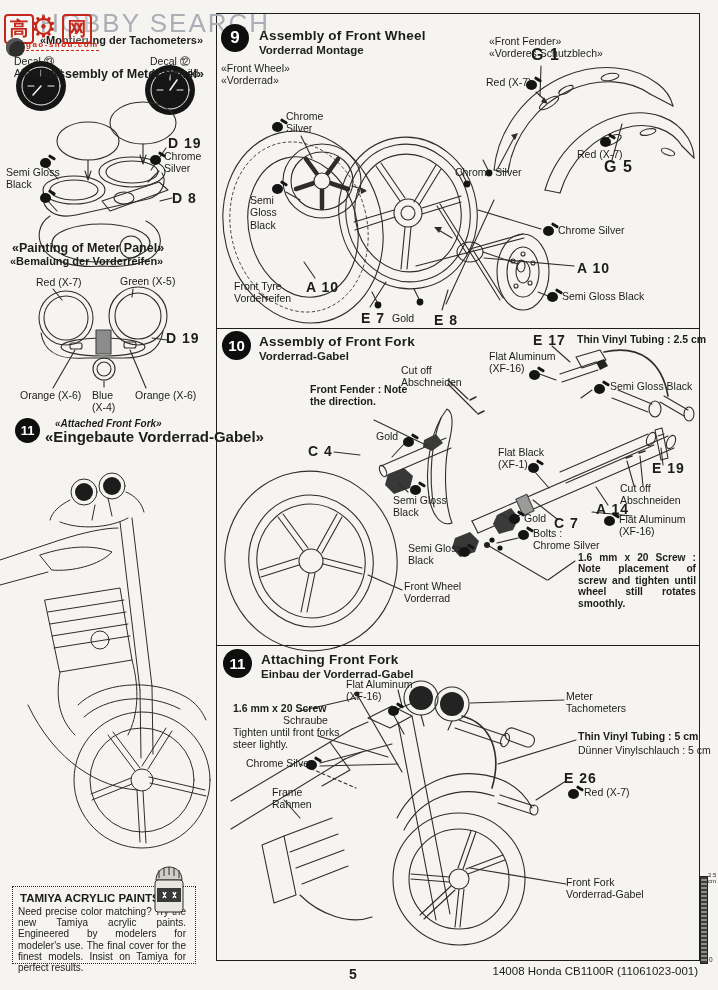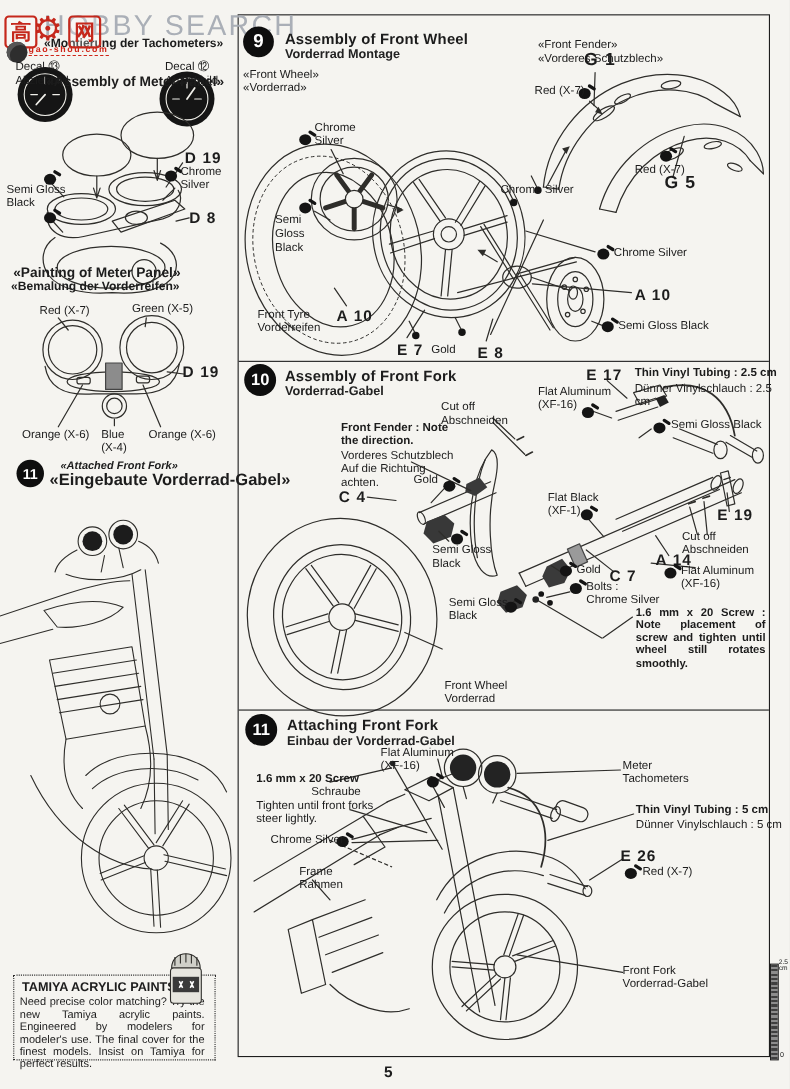--- a/index.html
+++ b/index.html
@@ -440,33 +440,29 @@
 <div class="t sm" style="left:486px;top:76px;">Red (X-7)</div>
 <span class="paint" style="left:600px;top:137px;"></span>
 <div class="t sm" style="left:577px;top:148px;">Red (X-7)</div>
 <div class="t pcbig" style="left:604px;top:158px;">G 5</div>
 
 <div class="badge" style="left:222px;top:331px;width:29px;height:29px;font-size:15px;">10</div>
 <div class="t hdr1" style="left:259px;top:334px;">Assembly of Front Fork</div>
 <div class="t hdr2" style="left:259px;top:350px;">Vorderrad-Gabel</div>
 <div class="t pc" style="left:533px;top:332px;">E 17</div>
 <div class="t b sm" style="left:577px;top:333px;">Thin Vinyl Tubing : 2.5 cm</div>
-<div class="t sm" style="left:577px;top:347px;">Dünner Vinylschlauch : 2.5 cm</div>
 <span class="paint" style="left:529px;top:370px;"></span>
 <div class="t sm" style="left:489px;top:350px;">Flat Aluminum
 (XF-16)</div>
 <div class="t sm" style="left:401px;top:364px;">Cut off
 Abschneiden</div>
 <span class="paint" style="left:594px;top:384px;"></span>
 <div class="t sm" style="left:610px;top:380px;">Semi Gloss Black</div>
 <div class="t b sm" style="left:310px;top:383px;">Front Fender : Note
 the direction.</div>
-<div class="t sm" style="left:310px;top:408px;">Vorderes Schutzblech
-Auf die Richtung
-achten.</div>
 <span class="paint" style="left:403px;top:437px;"></span>
 <div class="t sm" style="left:376px;top:430px;">Gold</div>
 <div class="t pc" style="left:308px;top:443px;">C 4</div>
 <span class="paint" style="left:410px;top:485px;"></span>
 <div class="t sm" style="left:393px;top:494px;">Semi Gloss
 Black</div>
 <span class="paint" style="left:528px;top:463px;"></span>
 <div class="t sm" style="left:498px;top:446px;">Flat Black
 (XF-1)</div>
 <div class="t pc" style="left:652px;top:460px;">E 19</div>
@@ -478,21 +474,21 @@
 <div class="t sm" style="left:524px;top:512px;">Gold</div>
 <span class="paint" style="left:518px;top:530px;"></span>
 <div class="t sm" style="left:533px;top:527px;">Bolts :
 Chrome Silver</div>
 <span class="paint" style="left:604px;top:516px;"></span>
 <div class="t sm" style="left:619px;top:513px;">Flat Aluminum
 (XF-16)</div>
 <span class="paint" style="left:459px;top:547px;"></span>
 <div class="t sm" style="left:408px;top:542px;">Semi Gloss
 Black</div>
-<div class="t sm" style="left:404px;top:580px;margin-top:37px;">Front Wheel
+<div class="t sm" style="left:404px;top:580px;">Front Wheel
 Vorderrad</div>
 <div class="t b justify" style="left:578px;top:552px;width:118px;font-size:10.2px;line-height:1.12;">1.6 mm x 20 Screw : Note placement of screw and tighten until wheel still rotates smoothly.</div>
 
 <div class="badge" style="left:223px;top:649px;width:29px;height:29px;font-size:15px;">11</div>
 <div class="t hdr1" style="left:261px;top:652px;">Attaching Front Fork</div>
 <div class="t hdr2" style="left:261px;top:668px;">Einbau der Vorderrad-Gabel</div>
 <span class="paint" style="left:388px;top:706px;"></span>
 <div class="t sm" style="left:346px;top:678px;">Flat Aluminum
 (XF-16)</div>
 <div class="t b sm" style="left:233px;top:702px;">1.6 mm x 20 Screw</div>
@@ -507,14 +503,15 @@
 Tachometers</div>
 <div class="t b sm" style="left:578px;top:730px;">Thin Vinyl Tubing : 5 cm</div>
 <div class="t sm" style="left:578px;top:744px;">Dünner Vinylschlauch : 5 cm</div>
 <div class="t pc" style="left:564px;top:770px;">E 26</div>
 <span class="paint" style="left:568px;top:789px;"></span>
 <div class="t sm" style="left:584px;top:786px;">Red (X-7)</div>
 <div class="t sm" style="left:566px;top:876px;">Front Fork
 Vorderrad-Gabel</div>
 
 <div class="t b" style="left:349px;top:966px;font-size:14px;">5</div>
+<div class="t" style="left:450px;top:965px;width:248px;text-align:right;font-size:11.5px;">14008 Honda CB1100R (11061023-001)</div>
 
 </div>
 
 </body></html>

